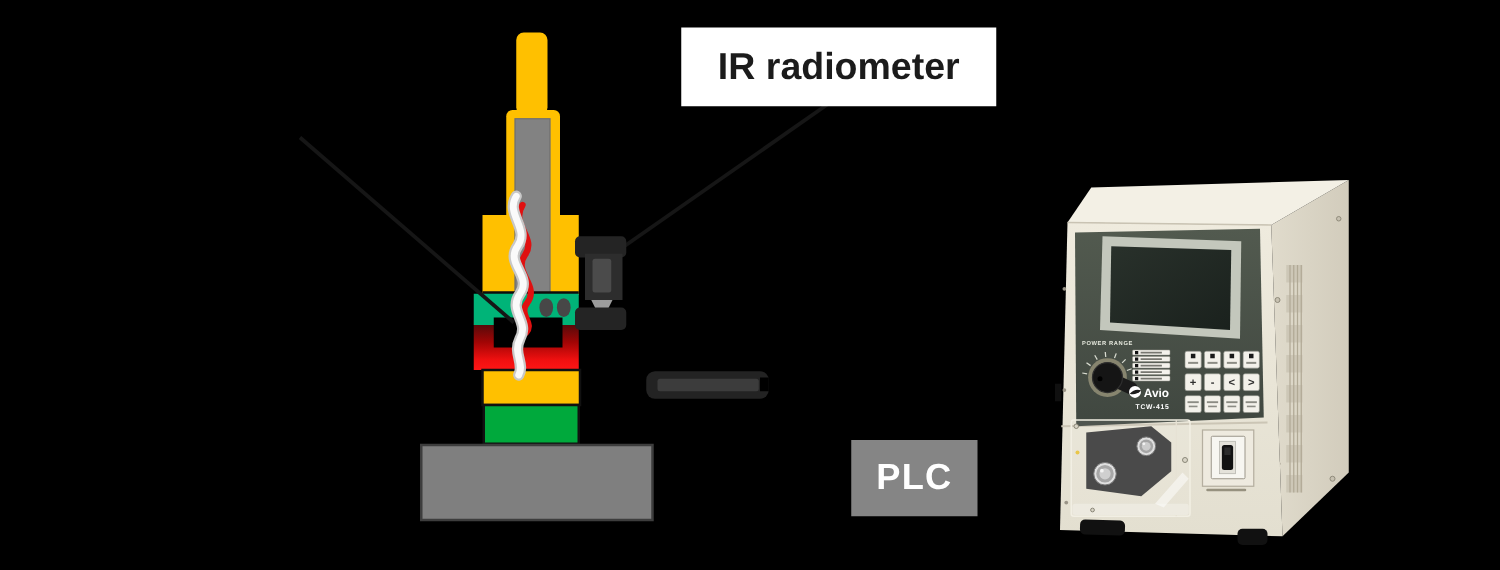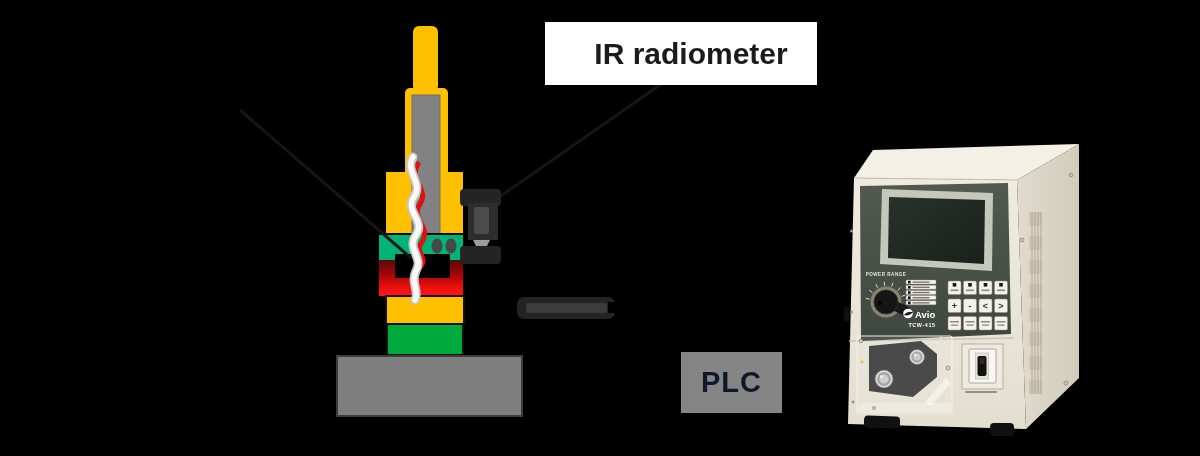--- a/index.html
+++ b/index.html
@@ -3,23 +3,23 @@
 <meta charset="utf-8">
 <style>
   html,body{margin:0;padding:0;background:#000;}
   .stage{position:relative;width:1200px;height:456px;background:#000;overflow:hidden;
          font-family:"Liberation Sans",sans-serif;}
   .stage svg{position:absolute;left:0;top:0;}
   .callout{position:absolute;background:#fff;color:#1b1b1b;font-weight:700;
            display:flex;align-items:center;justify-content:center;z-index:2;
            font-family:"Liberation Sans",sans-serif;}
   #callout-thermocouple{left:89px;top:57px;width:289px;height:63px;font-size:30px;}
-  #callout-ir{left:545px;top:22px;width:252px;height:63px;font-size:30px;padding-left:20px;}
+  #callout-ir{left:545px;top:22px;width:252px;height:63px;font-size:30px;}
   .plc-box{position:absolute;left:681px;top:352px;width:101px;height:61px;background:#858585;
-           color:#0f172a;font-weight:700;font-size:29px;letter-spacing:1px;
+           color:#ffffff;font-weight:700;font-size:29px;letter-spacing:1px;
            display:flex;align-items:center;justify-content:center;z-index:2;
            font-family:"Liberation Sans",sans-serif;}
   text{font-family:"Liberation Sans",sans-serif;}
   .panel-small{fill:#e3e6db;font-size:4.6px;font-weight:700;letter-spacing:.5px;}
   .brand{fill:#ffffff;font-size:9.5px;font-weight:700;}
   .model{fill:#ffffff;font-size:5.4px;font-weight:700;letter-spacing:.6px;}
   .keyglyph{fill:#2f2f2f;font-size:9px;font-weight:700;text-anchor:middle;}
 </style>
 </head>
 <body>

